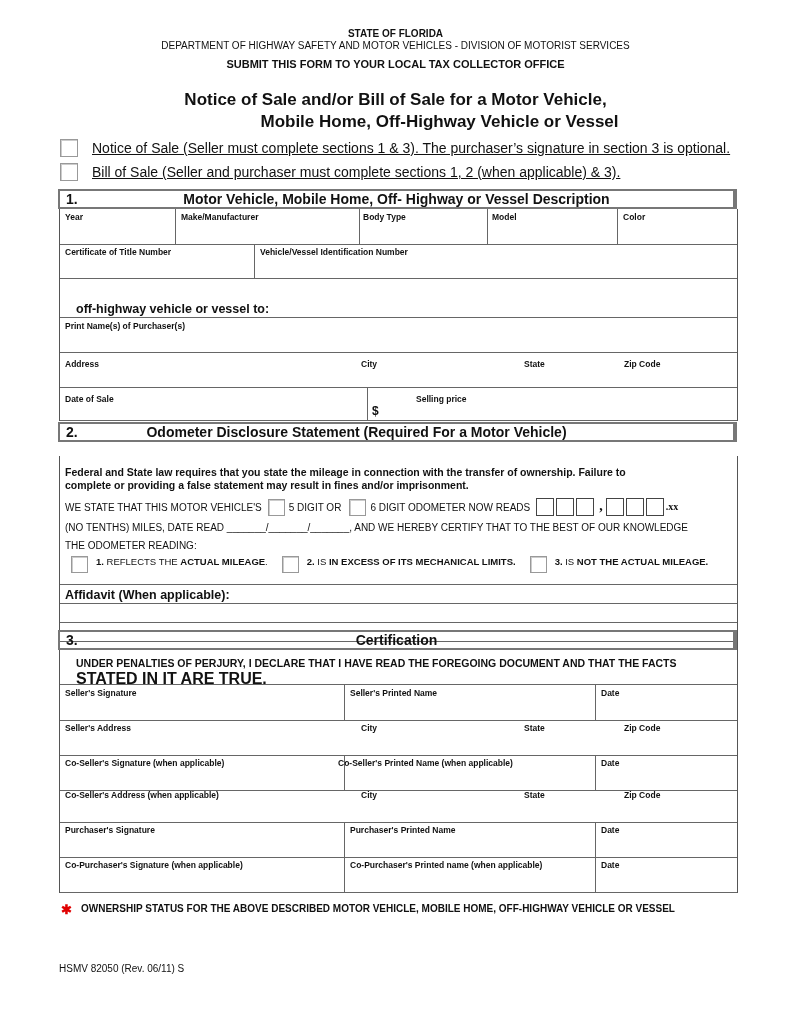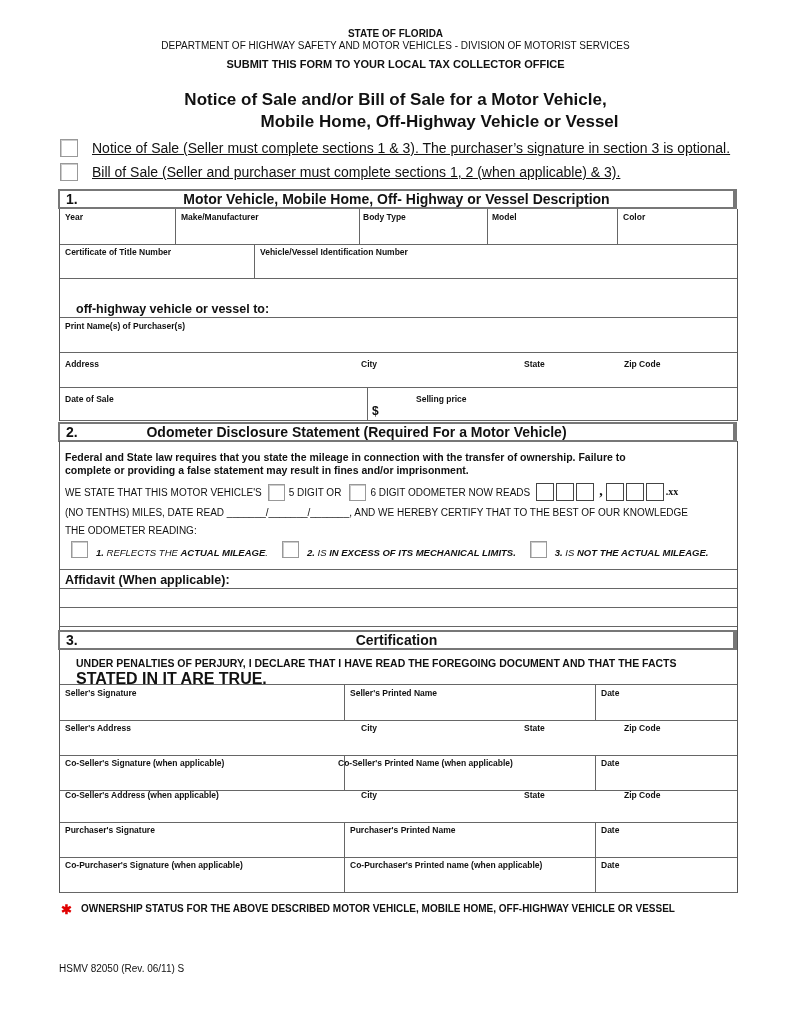--- a/index.html
+++ b/index.html
@@ -82,39 +82,39 @@
   <div class="lbl" style="left:312px; top:185px;margin-left:44px;">Selling price</div>
   <div class="body-text bold" style="left:312px; top:195px; font-size:12px;">$</div>
   <div class="hline" style="left:0; right:0; top:211px;"></div>
 </div>
 
 <div class="abs sechead" style="top:422px;">
   <span class="num">2.</span>
   <span class="st" style="left:-40px;">Odometer Disclosure Statement (Required For a Motor Vehicle)</span>
 </div>
 
-<div class="abs box" style="top:441px; height:220px;">
+<div class="abs box" style="top:456px; height:220px;">
   <div class="body-text bold" style="left:5px; top:10px;">Federal and State law requires that you state the mileage in connection with the transfer of ownership.   Failure to</div>
   <div class="body-text bold" style="left:5px; top:23px;">complete or providing a false statement may result in fines and/or imprisonment.</div>
 
   <div class="body-text" style="left:5px; top:42px; font-size:10px; display:flex; align-items:center;">
     <span>WE STATE THAT THIS MOTOR VEHICLE'S</span>
     <span class="cb2" style="margin:0 4px 0 6px;"></span>
     <span>5 DIGIT   OR</span>
     <span class="cb2" style="margin:0 4px 0 8px;"></span>
     <span>6 DIGIT ODOMETER NOW READS</span>
     <span style="margin-left:6px;">
       <span class="dig"></span><span class="dig"></span><span class="dig"></span><span class="bold" style="font-family:'Liberation Serif', serif; font-size:14px; margin:0 3px;">,</span><span class="dig"></span><span class="dig"></span><span class="dig"></span><span class="bold" style="font-family:'Liberation Serif', serif; font-size:10px;">.xx</span>
     </span>
   </div>
 
   <div class="body-text" style="left:5px; top:66px; font-size:10px;">(NO TENTHS) MILES, DATE READ _______/_______/_______, AND WE HEREBY CERTIFY THAT TO THE BEST OF OUR KNOWLEDGE</div>
   <div class="body-text" style="left:5px; top:84px; font-size:10px;">THE ODOMETER READING:</div>
 
-  <div class="body-text" style="left:11px; top:100px; font-size:9.5px; display:flex; align-items:flex-end;font-style:italic;">
+  <div class="body-text" style="left:11px; top:100px; font-size:9.5px; display:flex; align-items:flex-start;">
     <span class="cb2" style="margin-right:8px;"></span>
     <span><b>1.</b><span> REFLECTS THE </span><b>ACTUAL MILEAGE</b><span>.</span></span>
     <span class="cb2" style="margin:0 8px 0 14px;"></span>
     <span><b>2.</b><span> IS </span><b>IN EXCESS OF ITS MECHANICAL LIMITS.</b><span></span></span>
     <span class="cb2" style="margin:0 8px 0 14px;"></span>
     <span><b>3.</b><span> IS </span><b>NOT THE ACTUAL MILEAGE.</b><span></span></span>
   </div>
 
   <div class="hline" style="left:0; right:0; top:128px;"></div>
   <div class="body-text bold" style="left:5px; top:132px; font-size:12.5px;">Affidavit (When applicable):</div>

